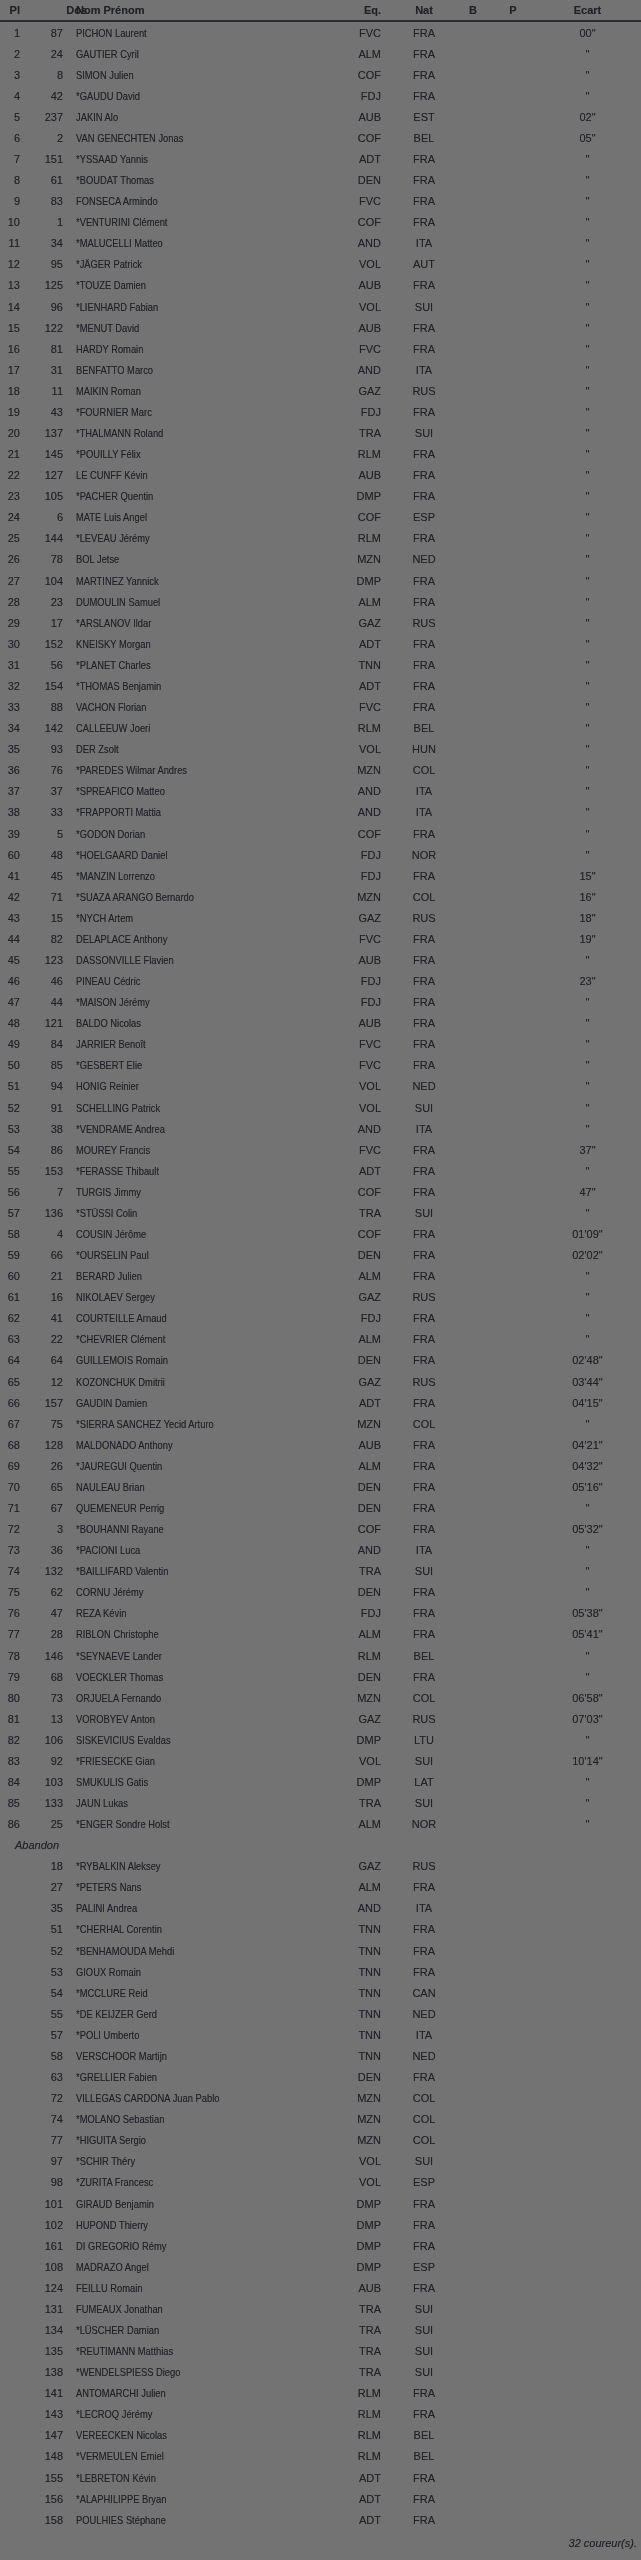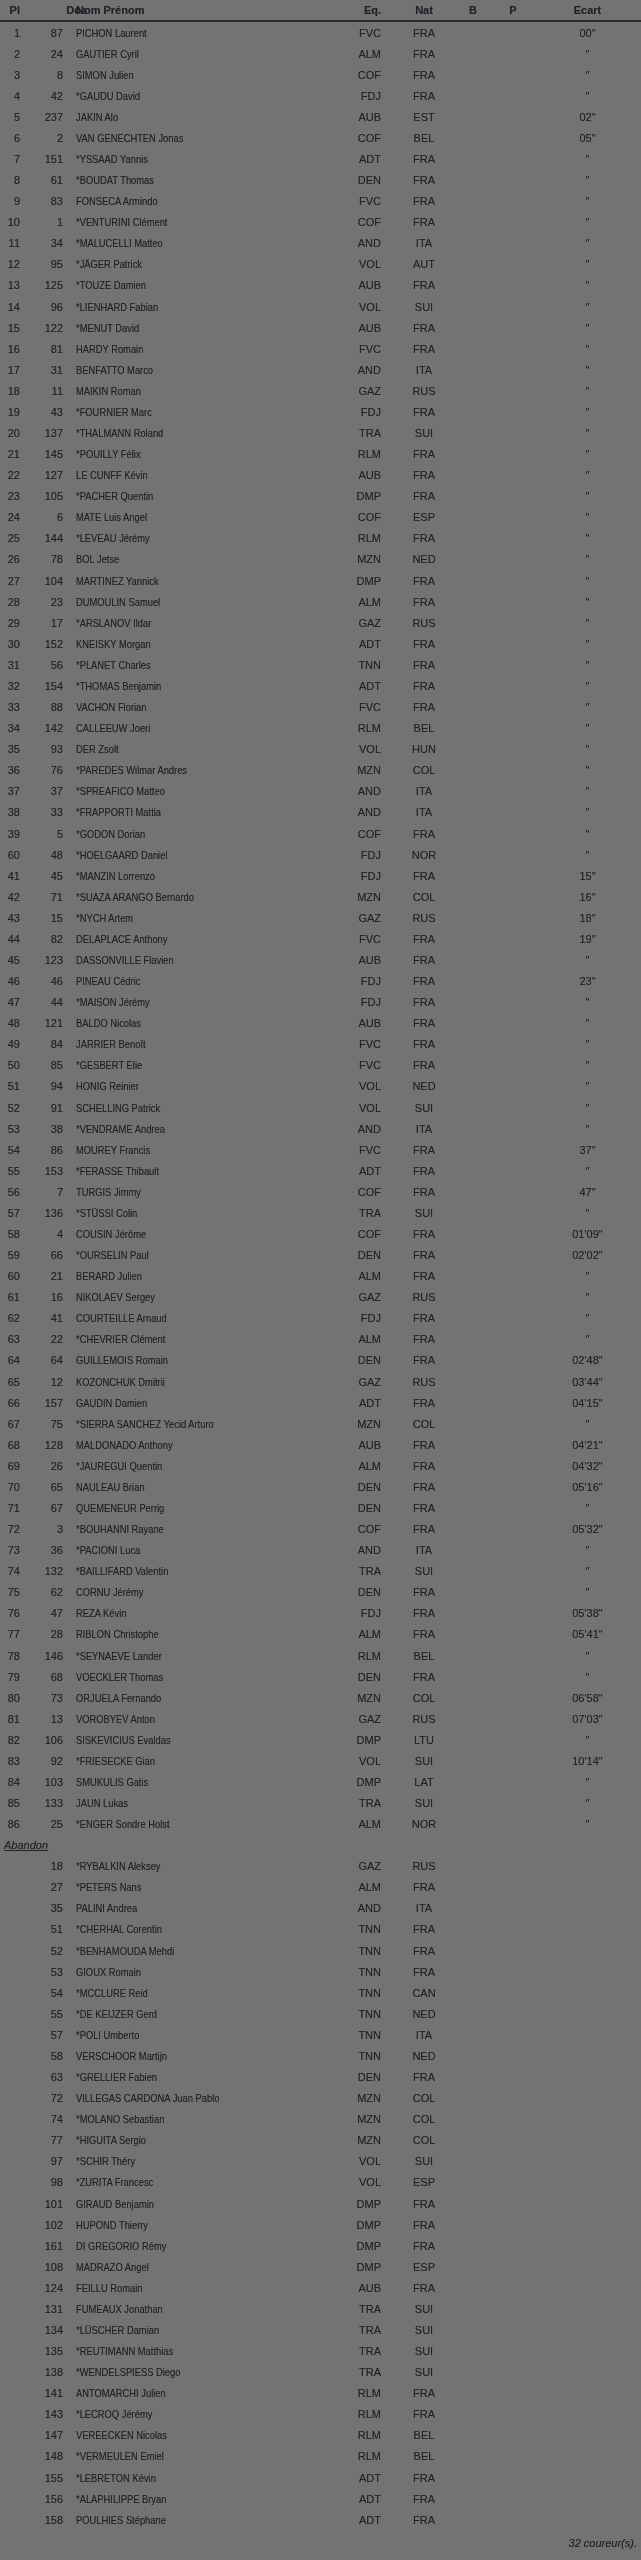--- a/index.html
+++ b/index.html
@@ -21,21 +21,21 @@
   .header-row{height:20px;font-weight:bold;border-bottom:2px solid #2c2d33;}
   .row{height:21.08px;}
   .c{white-space:nowrap;overflow:visible;}
   .pl,.dos{text-align:right;}
   .nom{padding-left:13px;}
   .nom .t{display:inline-block;transform:scaleX(.85);transform-origin:0 50%;}
   .eq{text-align:right;padding-right:13px;}
   .nat,.bc,.pc,.ecart{text-align:center;}
   .header-row .dos .h{position:relative;left:24px;}
   .abandon-label-row{height:21px;display:flex;align-items:center;}
-  .abandon-label{margin-left:4px;font-style:italic;text-decoration:underline;}
+  .abandon-label{margin-left:15px;font-style:italic;}
   .footer-row{height:21px;margin-top:7px;display:flex;align-items:flex-start;justify-content:flex-end;padding-right:4px;font-style:italic;}
 </style>
 </head>
 <body>
 
 <div class="page">
 
   <div class="grid header-row">
     <span class="c pl">Pl</span>
     <span class="c dos"><span class="h">Dos</span></span>

